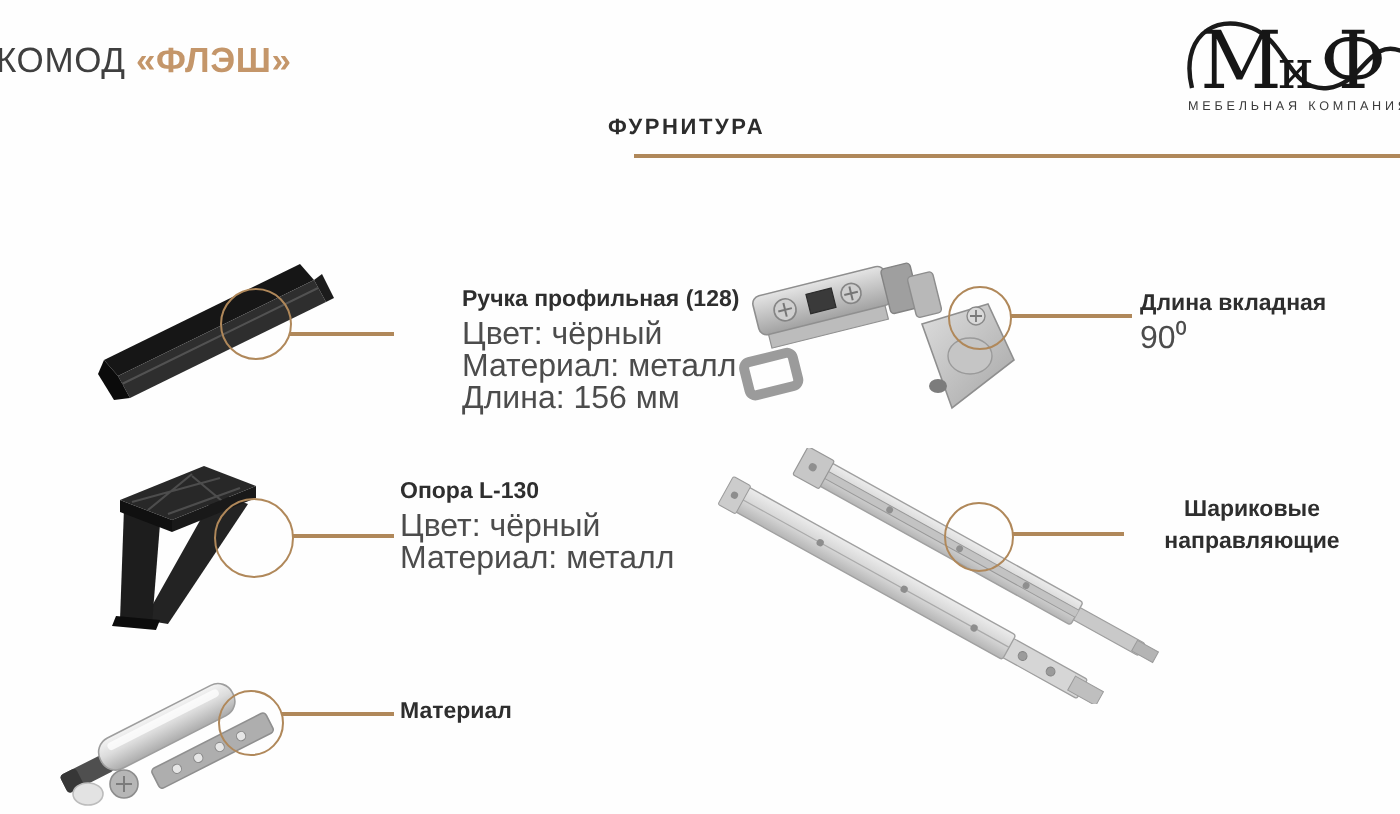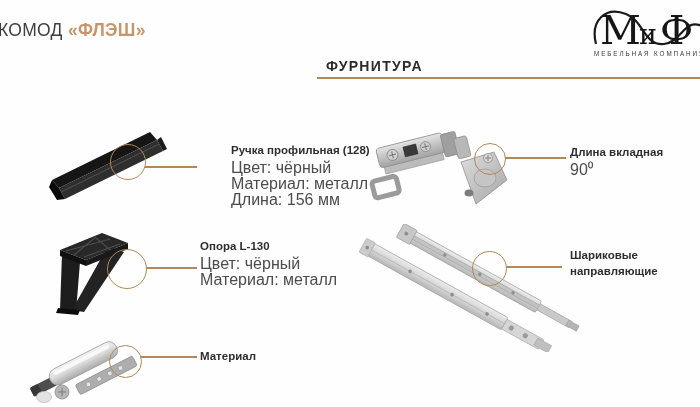--- a/index.html
+++ b/index.html
@@ -15,21 +15,21 @@
 
   
   .page-title{position:absolute;left:-2px;top:20px;font-size:17.5px;color:#3f3f3f;letter-spacing:.3px;white-space:nowrap;}
   .page-title .product{color:var(--title-accent);font-weight:700;}
 
   .logo{position:absolute;left:592px;top:4px;width:112px;height:56px;}
   .logo svg{display:block;}
   .logo-tagline{position:absolute;left:2px;top:46px;width:110px;font-size:6.3px;letter-spacing:1.9px;color:#3a3a3a;white-space:nowrap;}
 
   
-  .section-heading{position:absolute;left:326px;top:58px;font-size:14px;font-weight:700;letter-spacing:1.3px;color:#2c2c2c;}
+  .section-heading{position:absolute;left:304px;top:58px;font-size:11px;font-weight:700;letter-spacing:1.3px;color:#2c2c2c;}
   .section-underline{position:absolute;left:317px;top:77px;width:383px;height:2px;background:var(--accent);}
 
   
   .callout-circle{position:absolute;border:1.6px solid var(--accent);border-radius:50%;background:transparent;}
   .callout-line{position:absolute;height:1.6px;background:var(--accent);}
 
   
   .item-text{position:absolute;}
   .item-title{font-size:11.5px;font-weight:700;color:#2e2e2e;line-height:14px;margin-bottom:3px;}
   .spec{font-size:16px;color:#4c4c4c;line-height:16px;}
@@ -199,17 +199,17 @@
         <circle cx="52" cy="7" r="1.8" fill="#8d8d8d"></circle>
         <circle cx="100" cy="7" r="1.8" fill="#8d8d8d"></circle>
         <circle cx="140" cy="7" r="1.8" fill="#8d8d8d"></circle>
         <circle cx="168" cy="7.5" r="2.2" fill="#9b9b9b" stroke="#838383" stroke-width="0.5"></circle>
         <circle cx="184" cy="7.5" r="2.2" fill="#9b9b9b" stroke="#838383" stroke-width="0.5"></circle>
       </g>
     </svg>
   </div>
   <div class="callout-circle" style="left:472px;top:251px;width:33px;height:33px;"></div>
   <div class="callout-line" style="left:506px;top:266px;width:56px;"></div>
-  <div class="item-text wrap-narrow" style="left:570px;top:247px;">
+  <div class="item-text wrap-narrow" style="left:570px;top:247px;text-align:center;">
     <div class="item-title">Шариковые направляющие</div>
   </div>
 
 </div>
 
 </body></html>

